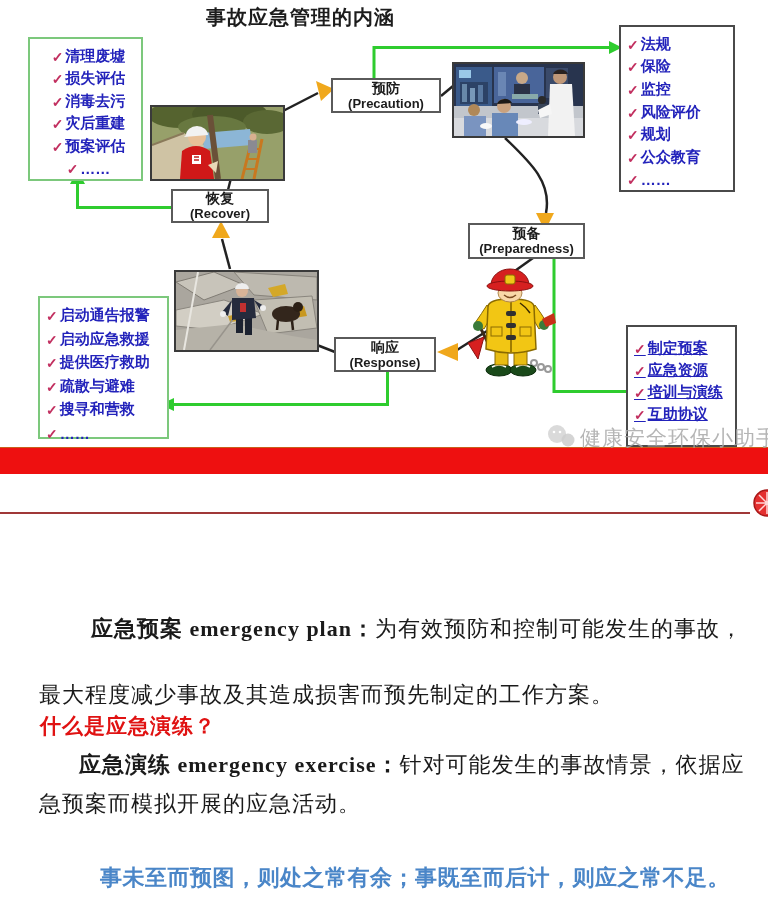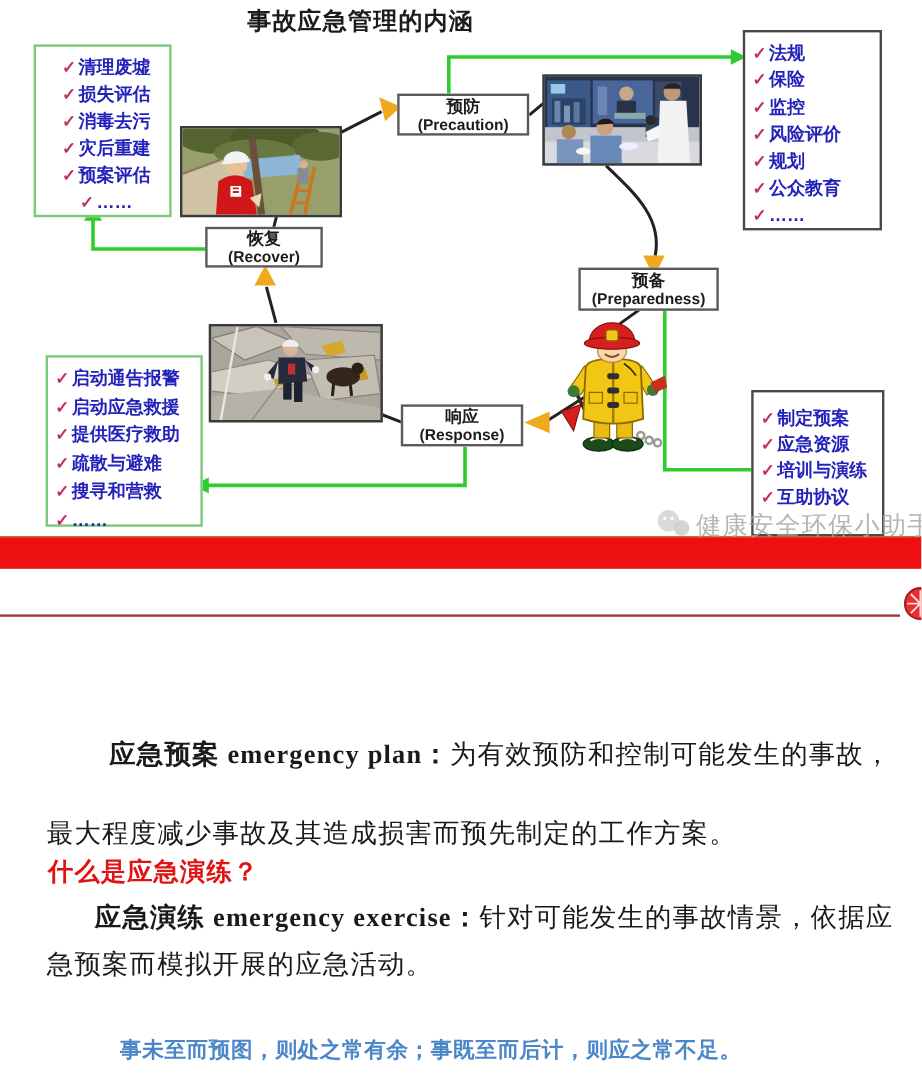--- a/index.html
+++ b/index.html
@@ -10,37 +10,37 @@
   .main-title{font-size:20px;font-weight:bold;color:#1c1c1c;letter-spacing:1px;}
   
   .cklist{box-sizing:border-box;background:#fff;margin:0;padding:6px 0 0 6px;list-style:none;}
   .cklist.green{border:2px solid #7cc87c;}
   .cklist.dark{border:2px solid #4a4a4a;}
   .ck-item{display:flex;align-items:center;font-weight:bold;color:#2323bb;font-size:15px;}
   .ck::before{content:"✓";color:#c23060;font-size:14px;font-weight:bold;margin-right:2px;}
   .lh22 .ck-item{height:22.5px;justify-content:center;}
   .lh22b .ck-item{height:22.6px;}
   .lh23 .ck-item{height:23.5px;}
-  .lh22c .ck-item{height:22px;}
+  .lh22c .ck-item{height:22px;text-decoration:underline;}
   
   .stage{box-sizing:border-box;background:#fff;border:2px solid #5a5a5a;text-align:center;
          display:flex;flex-direction:column;justify-content:center;line-height:16px;}
   .stage-zh{font-size:14px;font-weight:bold;color:#1c1c1c;}
   .stage-en{font-size:13px;font-weight:bold;color:#1c1c1c;}
   
   .photo{box-sizing:border-box;border:2px solid #3a3a3a;overflow:hidden;background:#9aa;}
   .photo svg{display:block;}
   
   .redband{background:#ee1010;border-top:1px solid #c8601c;}
   .divider{background:#a03838;}
   .sec-head{font-size:21px;font-weight:bold;color:#e01212;letter-spacing:1px;}
   .body-line{font-family:"Liberation Serif",serif;font-size:22px;color:#1a1a1a;
              letter-spacing:1px;white-space:nowrap;}
   .body-line b{font-weight:bold;}
-  .motto{font-size:18px;font-weight:bold;color:#4a86c8;letter-spacing:0.5px;white-space:nowrap;}
+  .motto{font-size:22px;font-weight:bold;color:#4a86c8;letter-spacing:0.5px;white-space:nowrap;}
   .watermark{font-size:21px;color:rgba(168,168,168,0.85);letter-spacing:1px;white-space:nowrap;z-index:6;}
 </style>
 </head>
 <body>
 
 <div id="page">
 
   <svg class="abs" style="left:0;top:0;" width="768" height="448" viewBox="0 0 768 448">
 
     <g stroke="#2ecc2e" stroke-width="3" fill="none">
@@ -176,21 +176,21 @@
     <li class="ck-item">
         <span class="ck"></span>
         <span>互助协议</span>
       </li>
   </ul>
 
   <div class="abs stage" style="left:331px;top:78px;width:110px;height:35px;">
     <div class="stage-zh">预防</div>
     <div class="stage-en">(Precaution)</div>
   </div>
-  <div class="abs stage" style="left:482px;top:223px;width:117px;height:36px;">
+  <div class="abs stage" style="left:468px;top:223px;width:117px;height:36px;">
     <div class="stage-zh">预备</div>
     <div class="stage-en">(Preparedness)</div>
   </div>
   <div class="abs stage" style="left:334px;top:337px;width:102px;height:35px;">
     <div class="stage-zh">响应</div>
     <div class="stage-en">(Response)</div>
   </div>
   <div class="abs stage" style="left:171px;top:189px;width:98px;height:34px;">
     <div class="stage-zh">恢复</div>
     <div class="stage-en">(Recover)</div>

